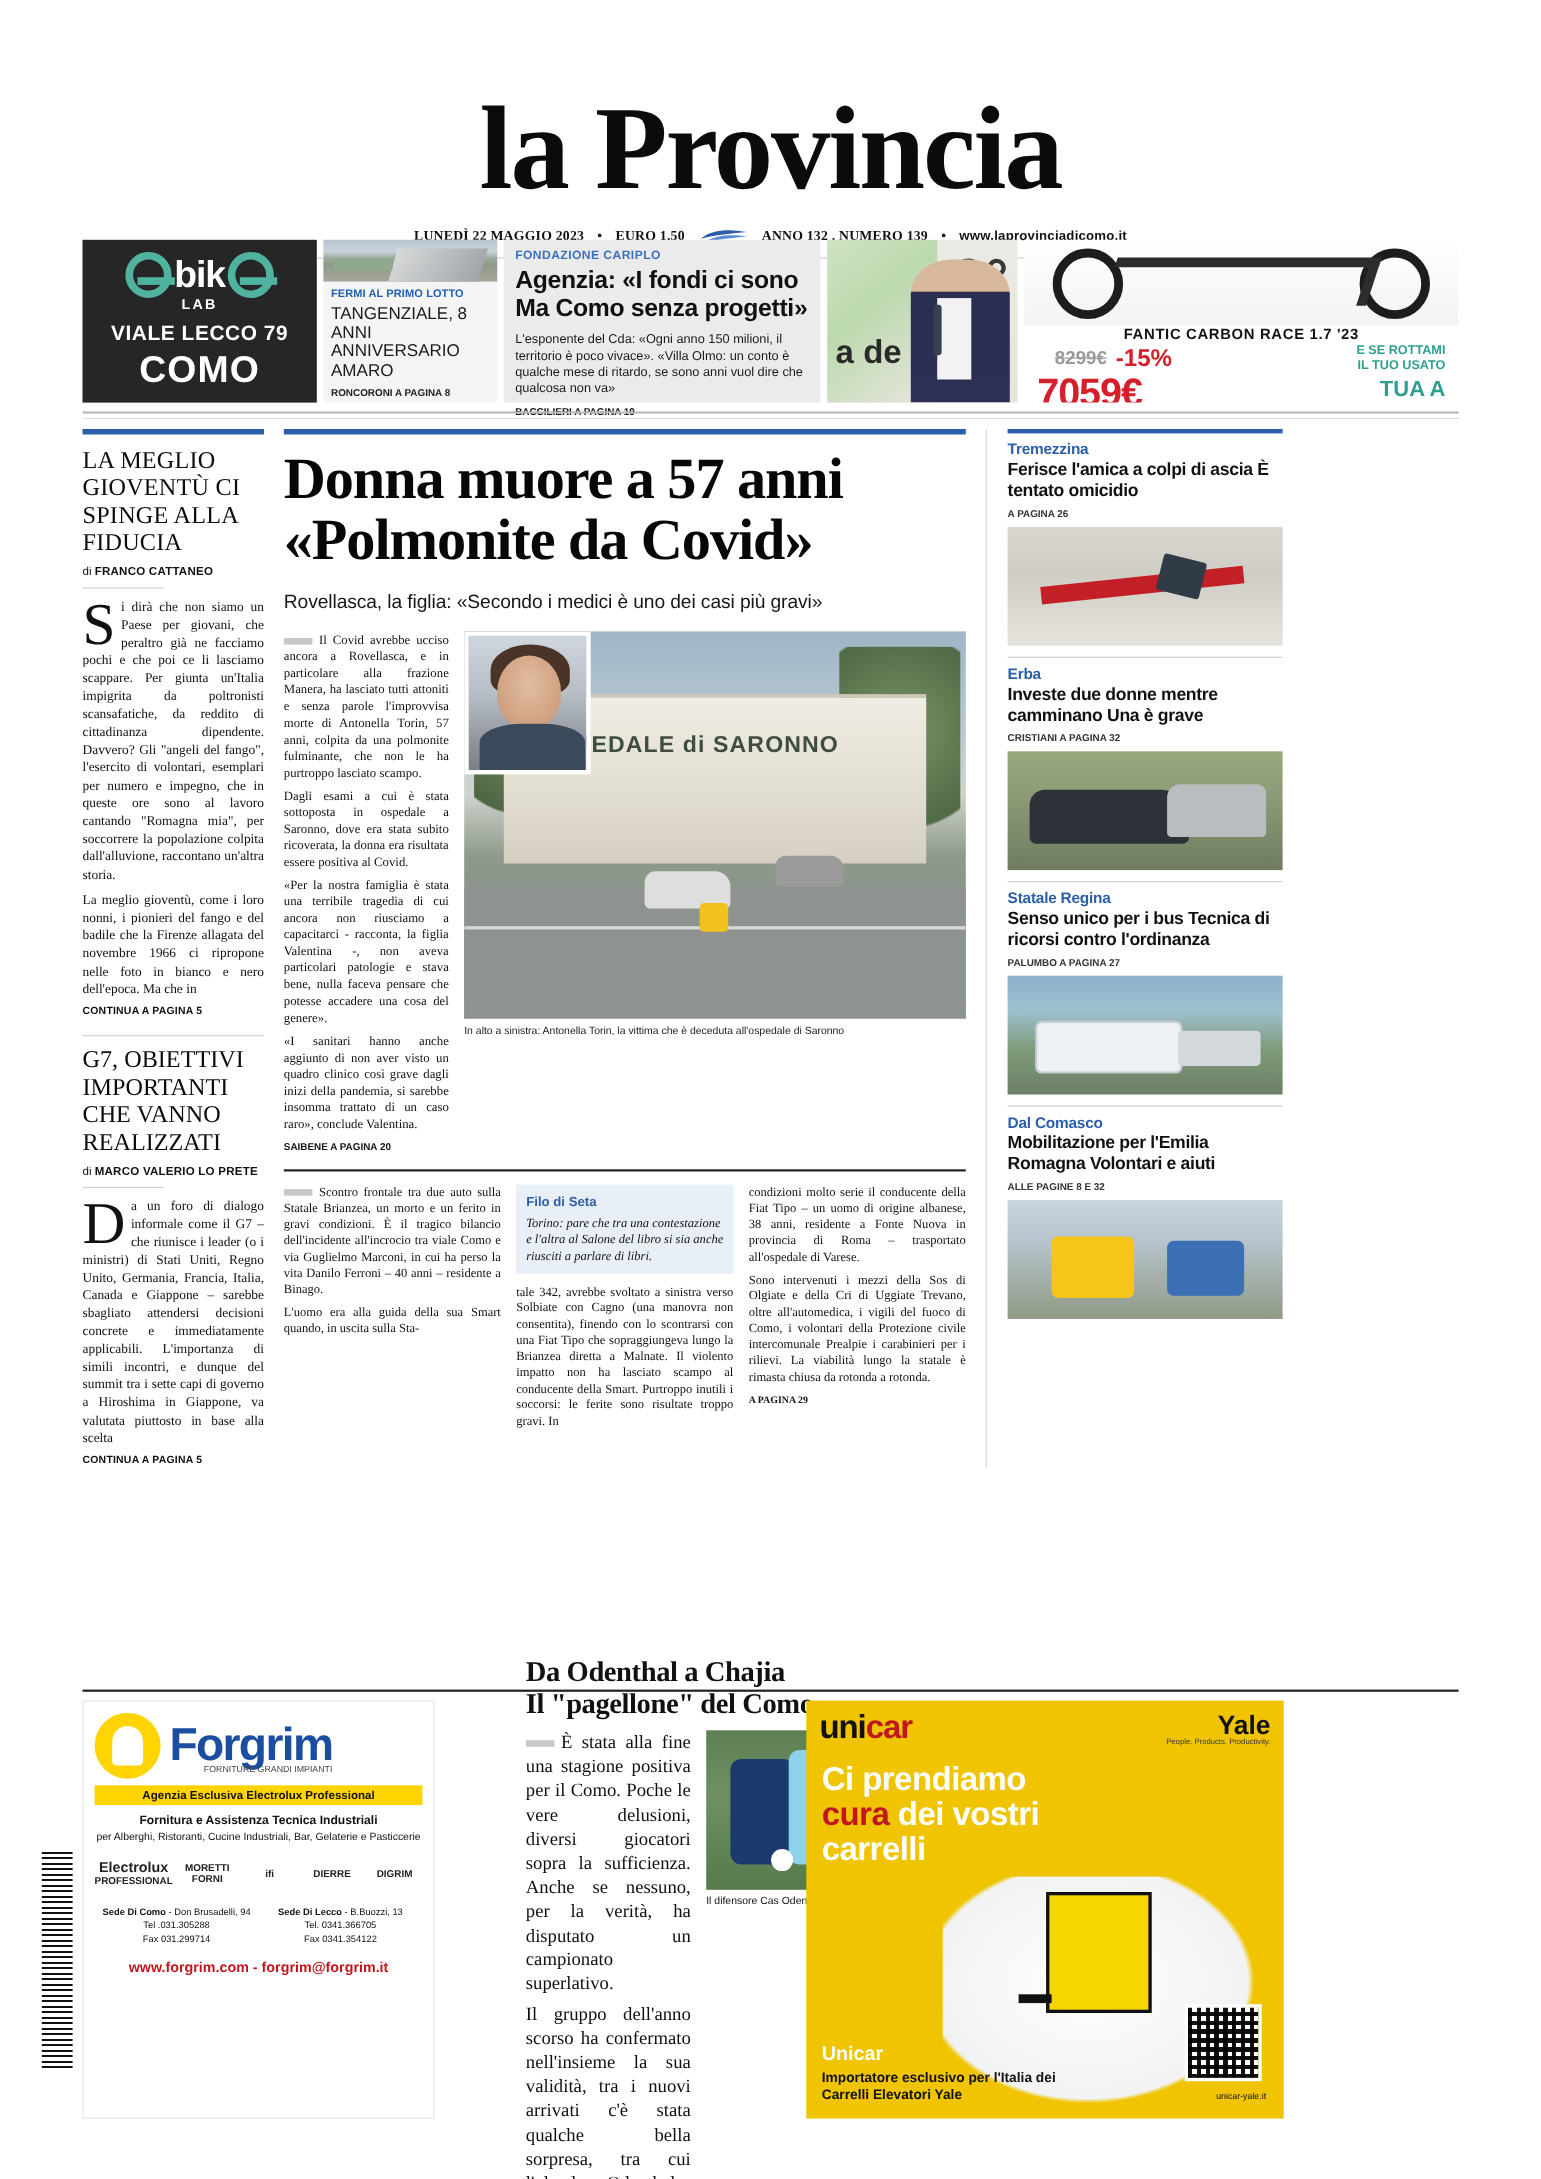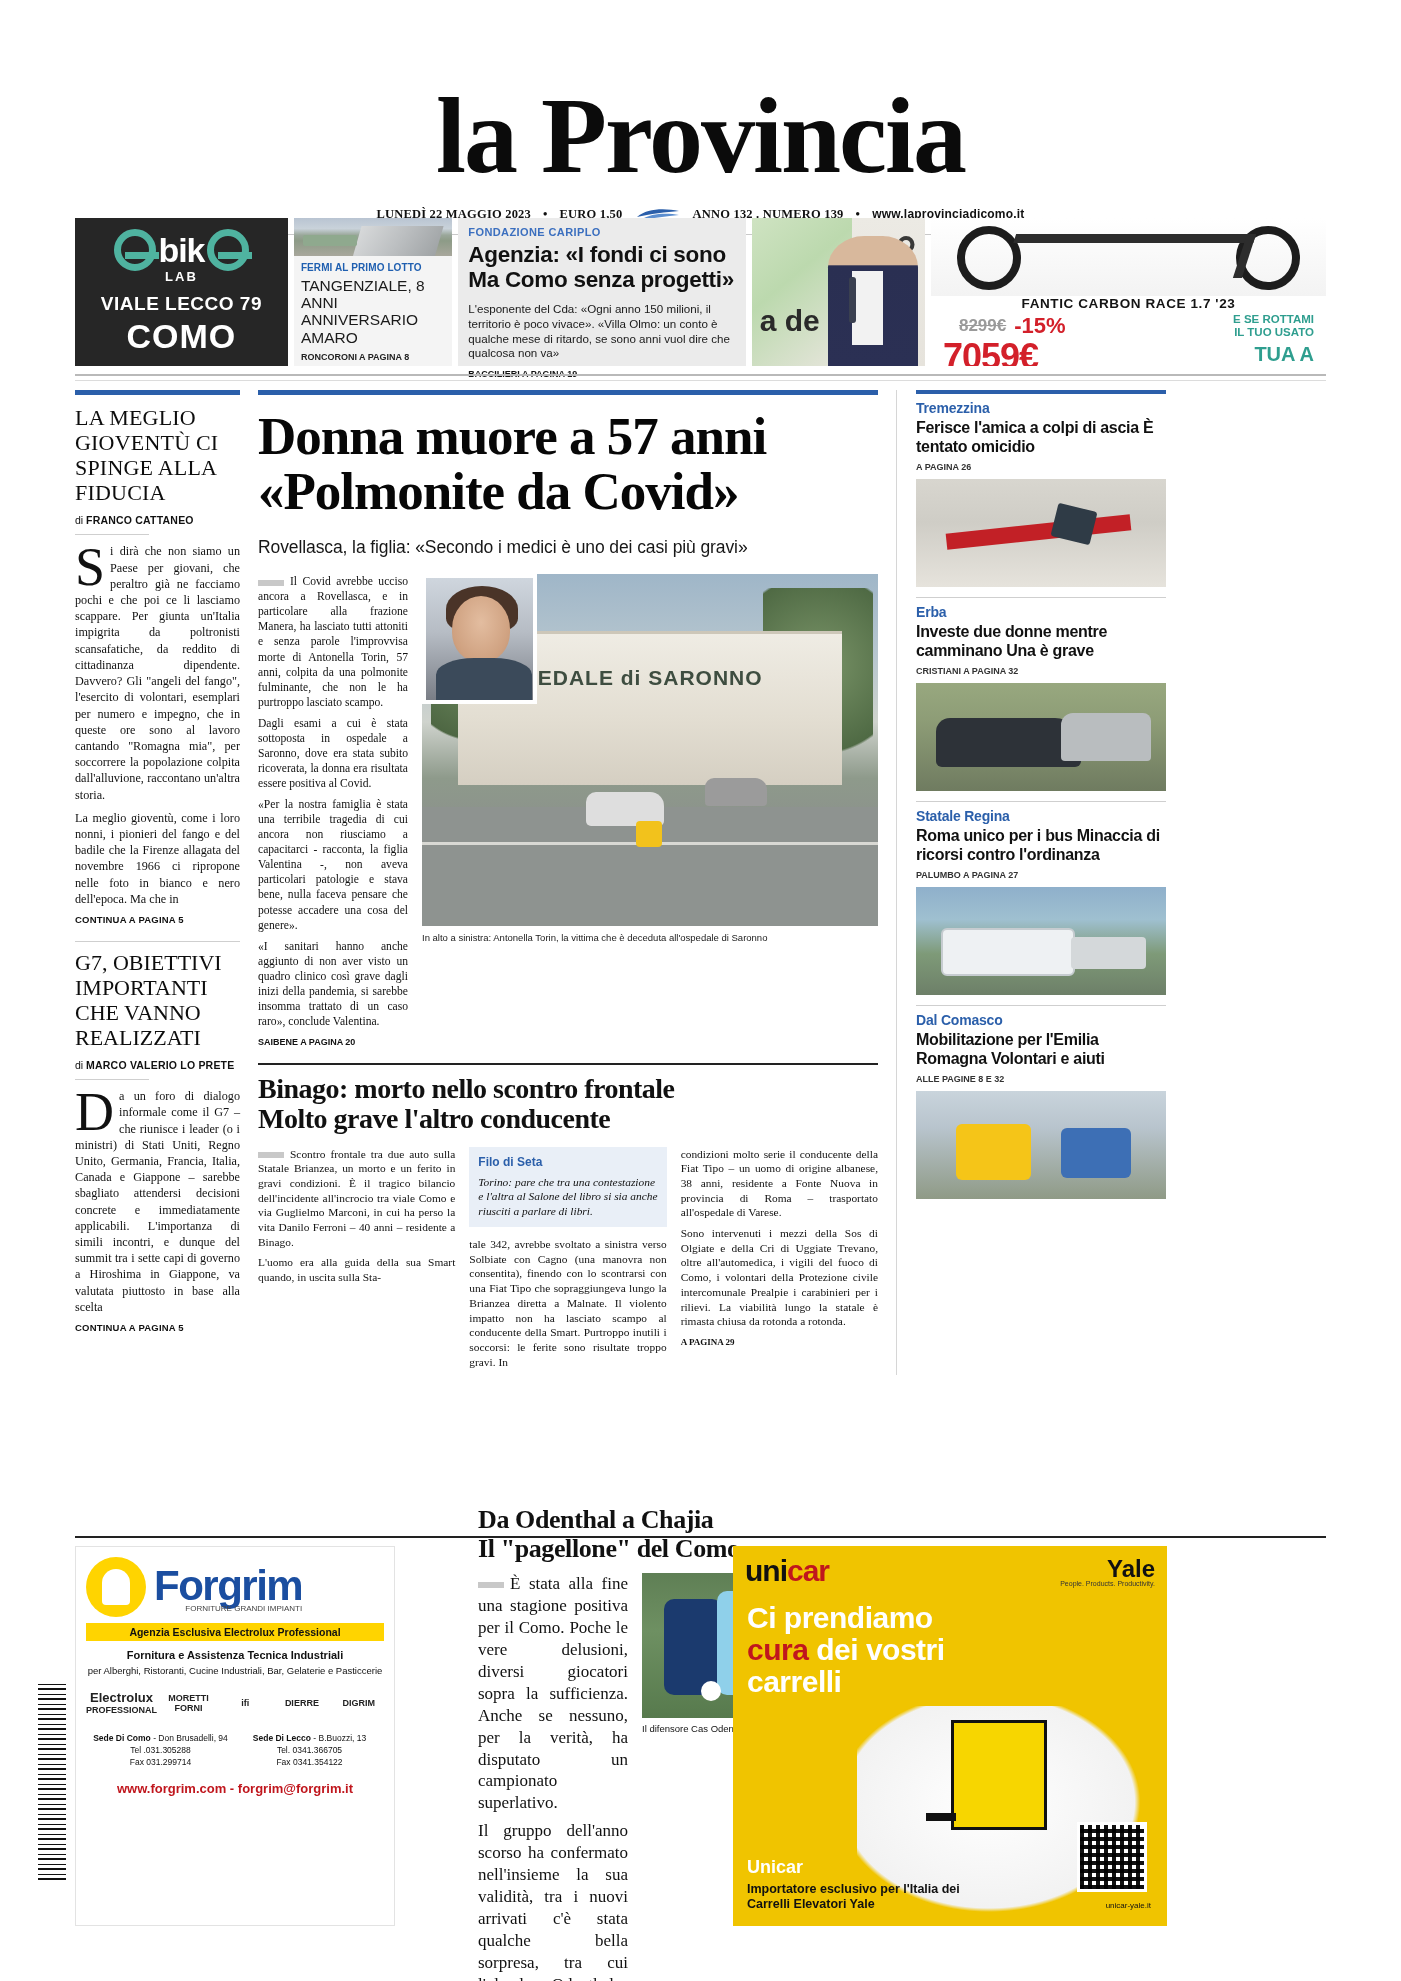--- a/index.html
+++ b/index.html
@@ -483,24 +483,20 @@
               <div class="hair"></div>
               <div class="face"></div>
               <div class="body2"></div>
             </div>
           </div>
           <div class="photo-caption">In alto a sinistra: Antonella Torin, la vittima che è deceduta all'ospedale di Saronno</div>
         </div>
       </div>
 
       <div class="binago-rule"></div>
-      <div class="binago-head">
-        <div>Binago: morto nello scontro frontale</div>
-        <div>Molto grave l'altro conducente</div>
-      </div>
       <div class="binago-cols">
         <div class="binago-text">
           <p><span class="dash"></span><span>Scontro frontale tra due auto sulla Statale Brianzea, un morto e un ferito in gravi condizioni. È il tragico bilancio dell'incidente all'incrocio tra viale Como e via Guglielmo Marconi, in cui ha perso la vita Danilo Ferroni – 40 anni – residente a Binago.</span></p>
           <p>L'uomo era alla guida della sua Smart quando, in uscita sulla Sta-</p>
         </div>
         <div>
           <div class="box-seta">
             <div class="seta-title">Filo di Seta</div>
             <div class="seta-body">Torino: pare che tra una contestazione e l'altra al Salone del libro si sia anche riusciti a parlare di libri.</div>
           </div>
@@ -535,21 +531,21 @@
         <div class="sb-credit">
           <span>CRISTIANI</span>
           <span>A PAGINA 32</span>
         </div>
         <div class="sb-photo crash"></div>
       </div>
       <div class="sb-rule"></div>
 
       <div class="sb-item">
         <div class="sb-kicker">Statale Regina</div>
-        <div class="sb-head">Roma unico per i bus Minaccia di ricorsi contro l'ordinanza</div>
+        <div class="sb-head">Senso unico per i bus Tecnica di ricorsi contro l'ordinanza</div>
         <div class="sb-credit">
           <span>PALUMBO</span>
           <span>A PAGINA 27</span>
         </div>
         <div class="sb-photo bus"></div>
       </div>
       <div class="sb-rule"></div>
 
       <div class="sb-item">
         <div class="sb-kicker">Dal Comasco</div>

